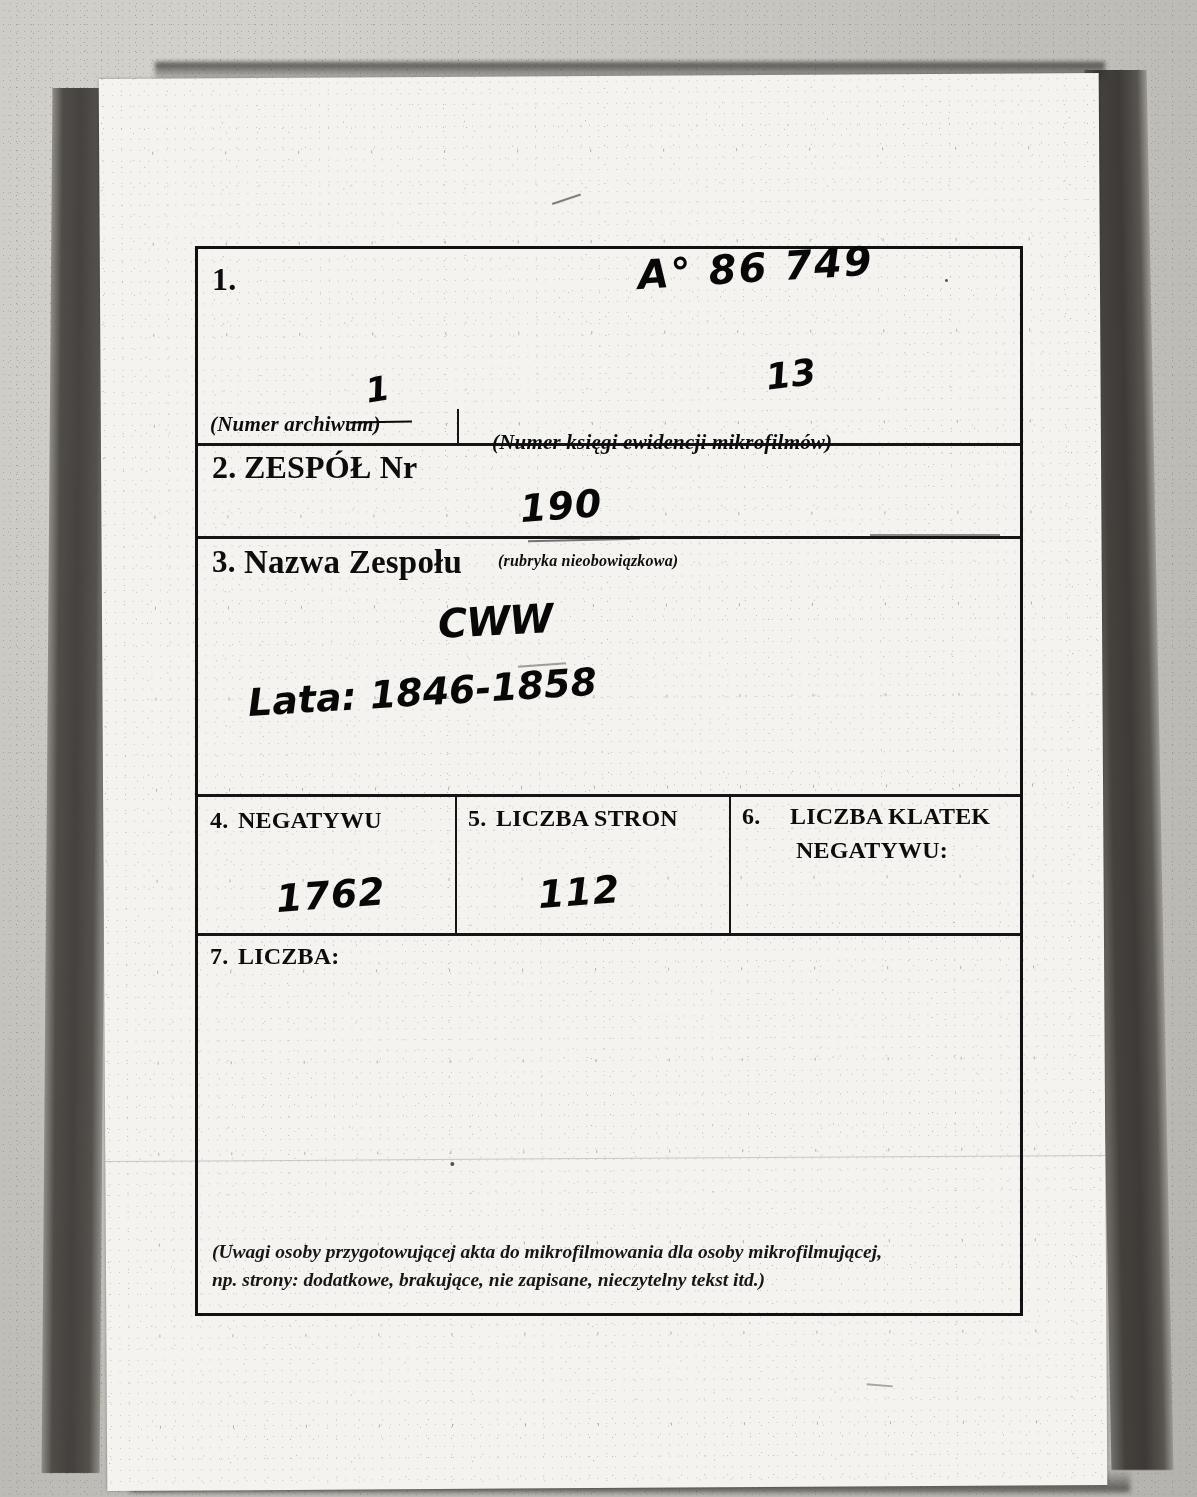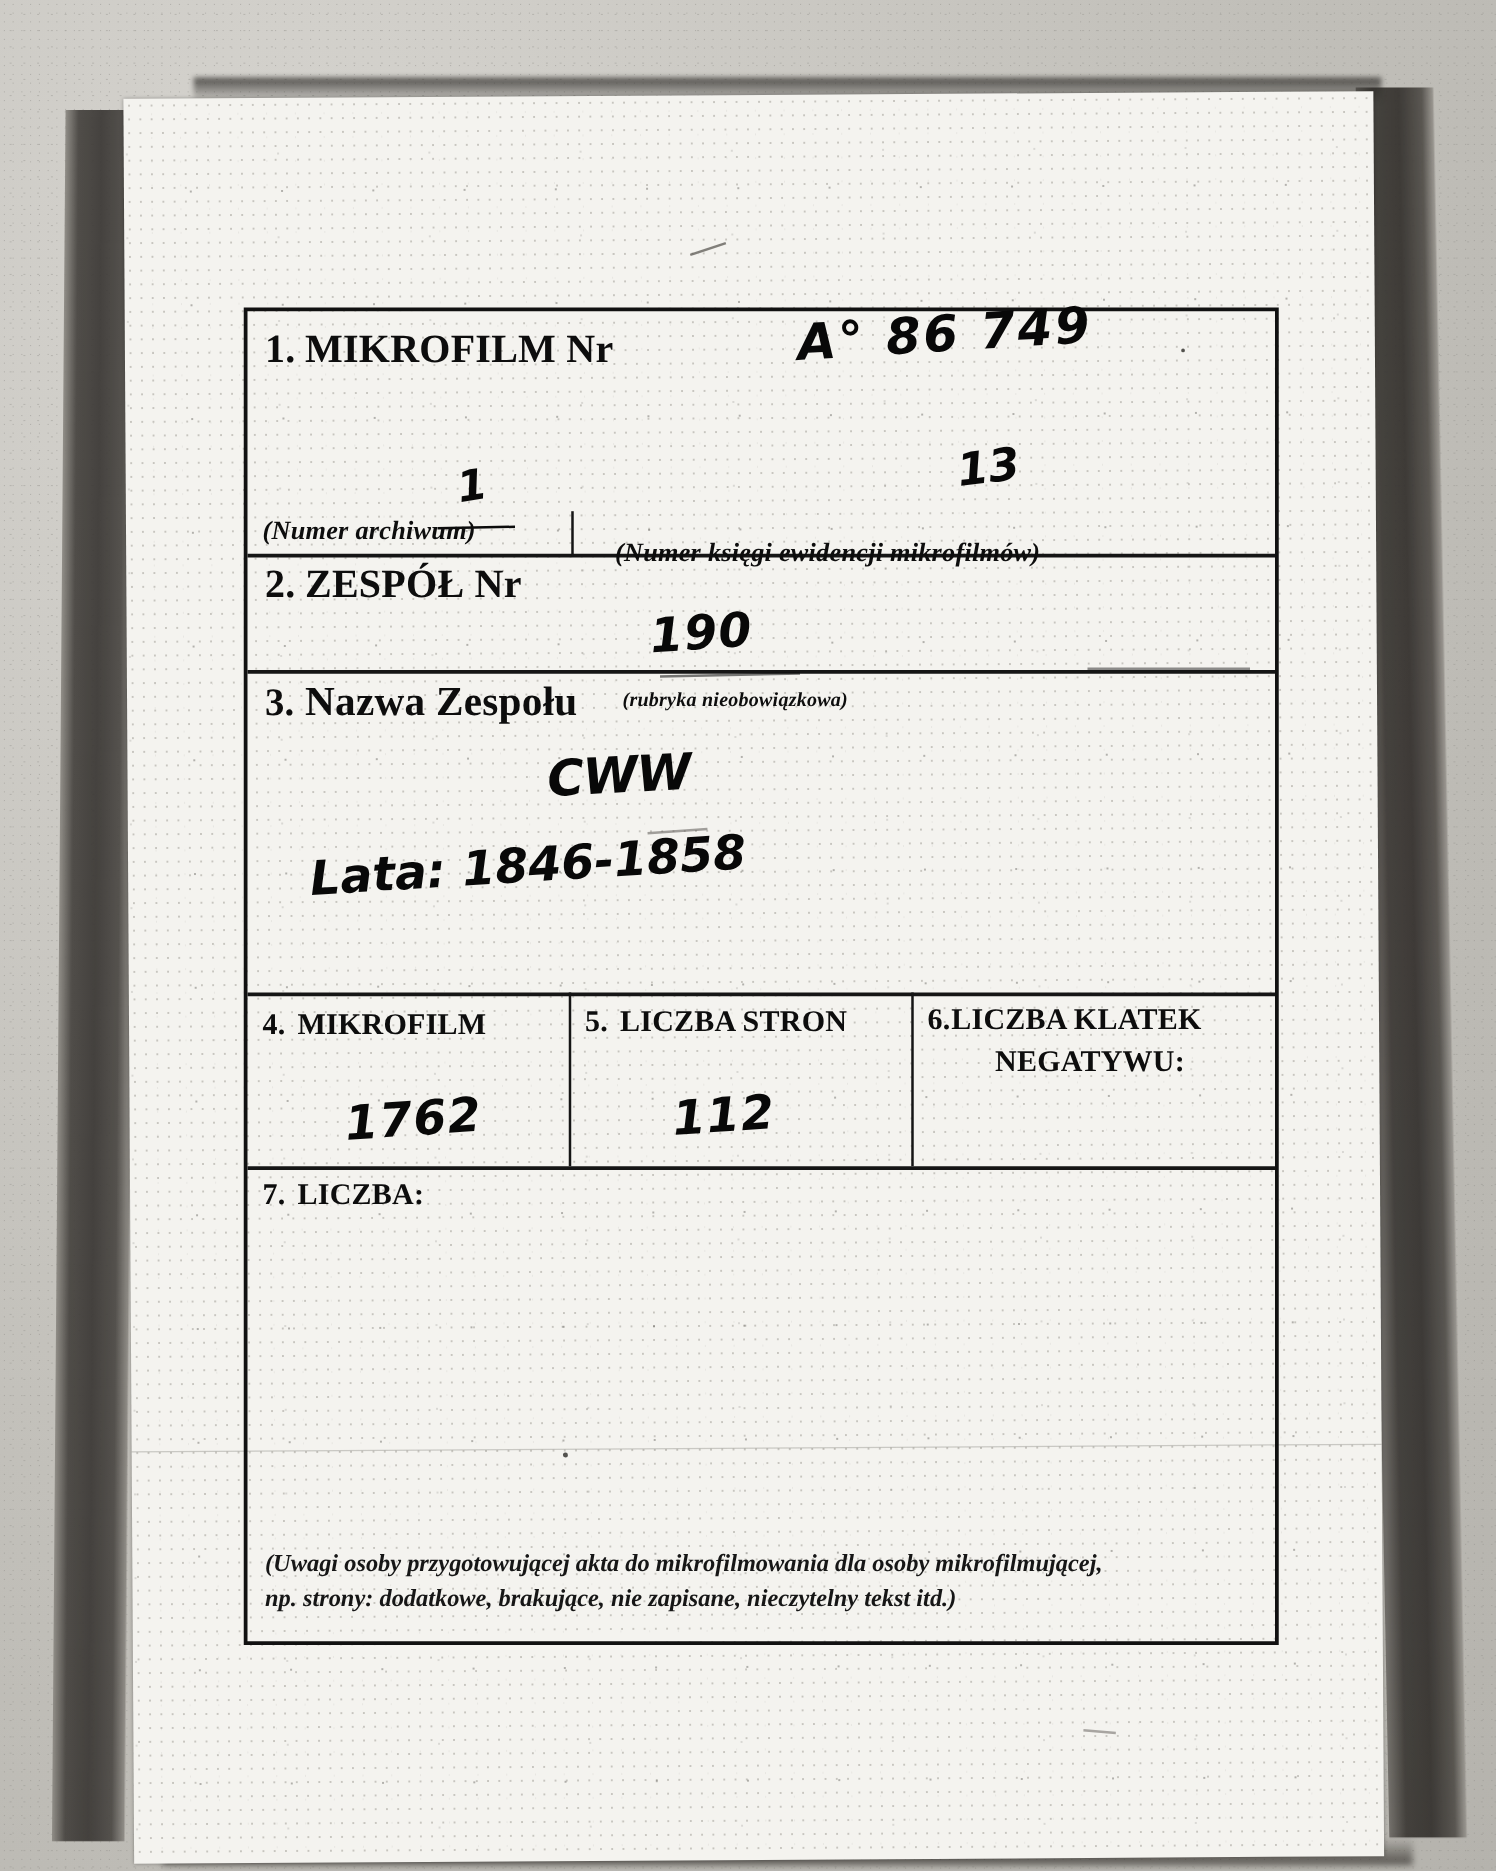--- a/index.html
+++ b/index.html
@@ -203,21 +203,20 @@
       <div class="hline" style="top:194px;"></div>
       <div class="hline" style="top:287px;"></div>
       <div class="hline" style="top:545px;"></div>
       <div class="hline" style="top:684px;"></div>
 
       <div class="vline" style="left:259px;top:160px;height:36px;"></div>
       <div class="vline" style="left:257px;top:545px;height:139px;"></div>
       <div class="vline" style="left:531px;top:545px;height:139px;"></div>
 
       <span class="lbl lbl-big" style="left:14px;top:12px;">1.</span>
-      <span class="lbl lbl-big" style="left:46px;top:12px;">MIKROFILM  Nr</span>
 
       <span class="hand" style="left:440px;top:3px;font-size:40px;transform:rotate(-3.5deg);letter-spacing:2px;">A° 86 749</span>
 
       <span class="hand" style="left:168px;top:122px;font-size:34px;transform:rotate(-9deg);">1</span>
       <div class="hw-underline" style="left:152px;top:172px;width:62px;transform:rotate(-1deg);"></div>
 
       <span class="hand" style="left:568px;top:108px;font-size:36px;transform:rotate(-7deg);">13</span>
 
       <span class="lbl lbl-small ital" style="left:12px;top:163px;">(Numer archiwum)</span>
       <span class="lbl lbl-small ital" style="left:294px;top:181px;">(Numer księgi ewidencji mikrofilmów)</span>
@@ -231,27 +230,27 @@
 
       <span class="lbl lbl-mid" style="left:14px;top:295px;font-size:31px;">3.</span>
       <span class="lbl lbl-mid" style="left:46px;top:295px;font-size:33px;">Nazwa Zespołu</span>
       <span class="lbl lbl-small ital" style="left:300px;top:303px;font-size:16px;">(rubryka nieobowiązkowa)</span>
 
       <span class="hand" style="left:240px;top:352px;font-size:40px;transform:rotate(-3deg);letter-spacing:-1px;">CWW</span>
       <span class="hand" style="left:50px;top:432px;font-size:38px;transform:rotate(-3.5deg);letter-spacing:0px;">Lata: 1846-1858</span>
       <div class="scratch" style="left:320px;top:415px;width:48px;height:2px;transform:rotate(-4deg);opacity:.55;"></div>
 
       <span class="lbl lbl-small" style="left:12px;top:558px;font-size:24px;">4.</span>
-      <span class="lbl lbl-small" style="left:40px;top:558px;font-size:24px;">MIKROFILM</span>
+      <span class="lbl lbl-small" style="left:40px;top:558px;font-size:24px;">NEGATYWU</span>
 
       <span class="lbl lbl-small" style="left:270px;top:556px;font-size:24px;">5.</span>
       <span class="lbl lbl-small" style="left:298px;top:556px;font-size:24px;">LICZBA  STRON</span>
 
       <span class="lbl lbl-small" style="left:544px;top:554px;font-size:24px;">6.</span>
-      <span class="lbl lbl-small" style="left:563px;top:554px;font-size:24px;">LICZBA  KLATEK</span>
+      <span class="lbl lbl-small" style="left:592px;top:554px;font-size:24px;">LICZBA  KLATEK</span>
       <span class="lbl lbl-small" style="left:598px;top:588px;font-size:24px;">NEGATYWU:</span>
 
       <span class="hand" style="left:78px;top:628px;font-size:38px;transform:rotate(-4deg);letter-spacing:1px;">1762</span>
       <span class="hand" style="left:340px;top:624px;font-size:38px;transform:rotate(-4deg);letter-spacing:1px;">112</span>
       <span class="hand" style="left:600px;top:624px;font-size:38px;"></span>
 
       <span class="lbl lbl-small" style="left:12px;top:694px;font-size:24px;">7.</span>
       <span class="lbl lbl-small" style="left:40px;top:694px;font-size:24px;">LICZBA:</span>
 
       <div style="position:absolute;left:8px;top:728px;width:810px;height:250px;"></div>

